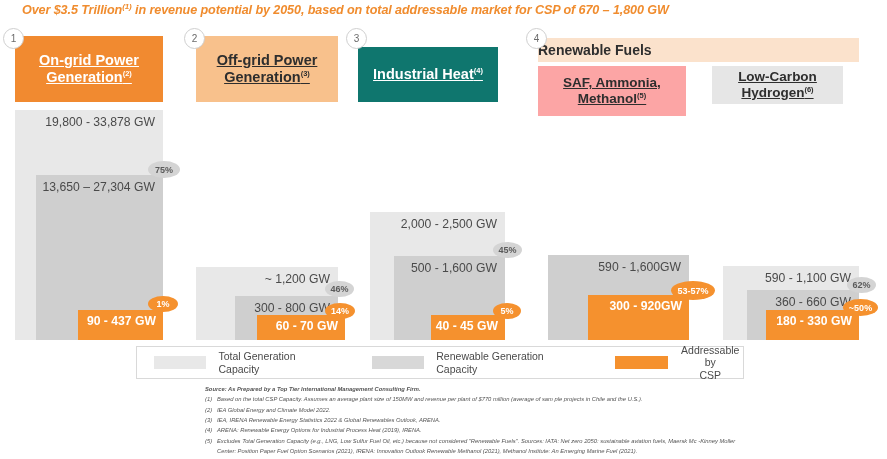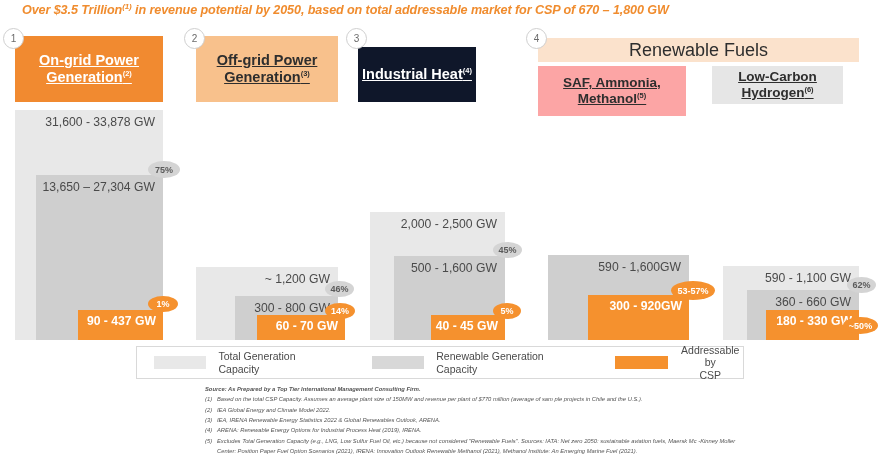--- a/index.html
+++ b/index.html
@@ -32,25 +32,25 @@
 
   
   .hdr{
     position:absolute;
     display:flex;align-items:center;justify-content:center;text-align:center;
     font-weight:bold;line-height:1.18;box-sizing:border-box;padding:2px 4px;text-decoration:underline;
   }
   .hdr sup{font-size:7.5px;vertical-align:super;}
   .hdr-1{left:15px;top:36px;width:148px;height:66px;background:#F18A30;color:#ffffff;font-size:14.5px;}
   .hdr-2{left:196px;top:36px;width:142px;height:66px;background:#F8C18C;color:#2e2e2e;font-size:14.5px;}
-  .hdr-3{left:358px;top:47px;width:118px;height:55px;background:#0f172a;color:#ffffff;font-size:14.5px;}
+  .hdr-3{left:358px;top:47px;width:140px;height:55px;background:#0f766e;color:#ffffff;font-size:14.5px;}
   .band-4{
     position:absolute;left:538px;top:38px;width:321px;height:24px;
-    background:#FBE2CC;color:#2e2e2e;font-size:18px;font-weight:normal;
-    display:flex;align-items:center;justify-content:center;
+    background:#FBE2CC;color:#2e2e2e;font-size:14px;font-weight:bold;
+    display:flex;align-items:center;justify-content:flex-start;
   }
   .hdr-4a{left:538px;top:66px;width:148px;height:50px;background:#fca5a5;color:#2e2e2e;font-size:13.5px;}
   .hdr-4b{left:712px;top:66px;width:131px;height:38px;background:#E6E6E6;color:#2e2e2e;font-size:13.5px;}
 
   
   .bar{position:absolute;box-sizing:border-box;}
   .bar-total{background:#E8E8E8;z-index:1;}
   .bar-renew{background:#CFCFCF;z-index:2;}
   .bar-csp{background:#F5912E;z-index:3;}
   .bar-label{
@@ -139,21 +139,21 @@
   </div>
 
   <div class="hdr hdr-4b">
     <div>
       <span>Low-Carbon</span><br>
       <span>Hydrogen</span><sup>(6)</sup>
     </div>
   </div>
 
   <div class="bar bar-total" style="left:15px;top:110px;width:148px;height:230px;">
-    <span class="bar-label">31,600 - 33,878 GW</span>
+    <span class="bar-label">19,800 - 33,878 GW</span>
   </div>
   <div class="bar bar-renew" style="left:36px;top:175px;width:127px;height:165px;">
     <span class="bar-label">13,650 – 27,304 GW</span>
   </div>
   <div class="bar bar-csp" style="left:78px;top:310px;width:85px;height:30px;">
     <span class="bar-label">90 - 437 GW</span>
   </div>
   <div class="pill pill-gray" style="left:148px;top:161px;width:32px;height:17px;">75%</div>
   <div class="pill pill-orange" style="left:148px;top:296px;width:30px;height:16px;">1%</div>
 
@@ -192,21 +192,21 @@
   <div class="bar bar-total" style="left:723px;top:266px;width:136px;height:74px;">
     <span class="bar-label">590 - 1,100 GW</span>
   </div>
   <div class="bar bar-renew" style="left:747px;top:290px;width:112px;height:50px;">
     <span class="bar-label">360 - 660 GW</span>
   </div>
   <div class="bar bar-csp" style="left:766px;top:310px;width:93px;height:30px;text-align:center;">
     <span class="bar-label">180 - 330 GW</span>
   </div>
   <div class="pill pill-gray" style="left:847px;top:277px;width:29px;height:16px;">62%</div>
-  <div class="pill pill-orange" style="left:843px;top:317px;width:35px;height:17px;">~50%</div>
+  <div class="pill pill-orange" style="left:843px;top:299px;width:35px;height:17px;">~50%</div>
 
   <div class="legend">
     <div class="legend-item" style="margin-left:17px;">
       <span class="swatch sw-total"></span>
       <span class="legend-text">Total Generation Capacity</span>
     </div>
     <div class="legend-item" style="margin-left:44px;">
       <span class="swatch sw-renew"></span>
       <span class="legend-text">Renewable Generation Capacity</span>
     </div>

